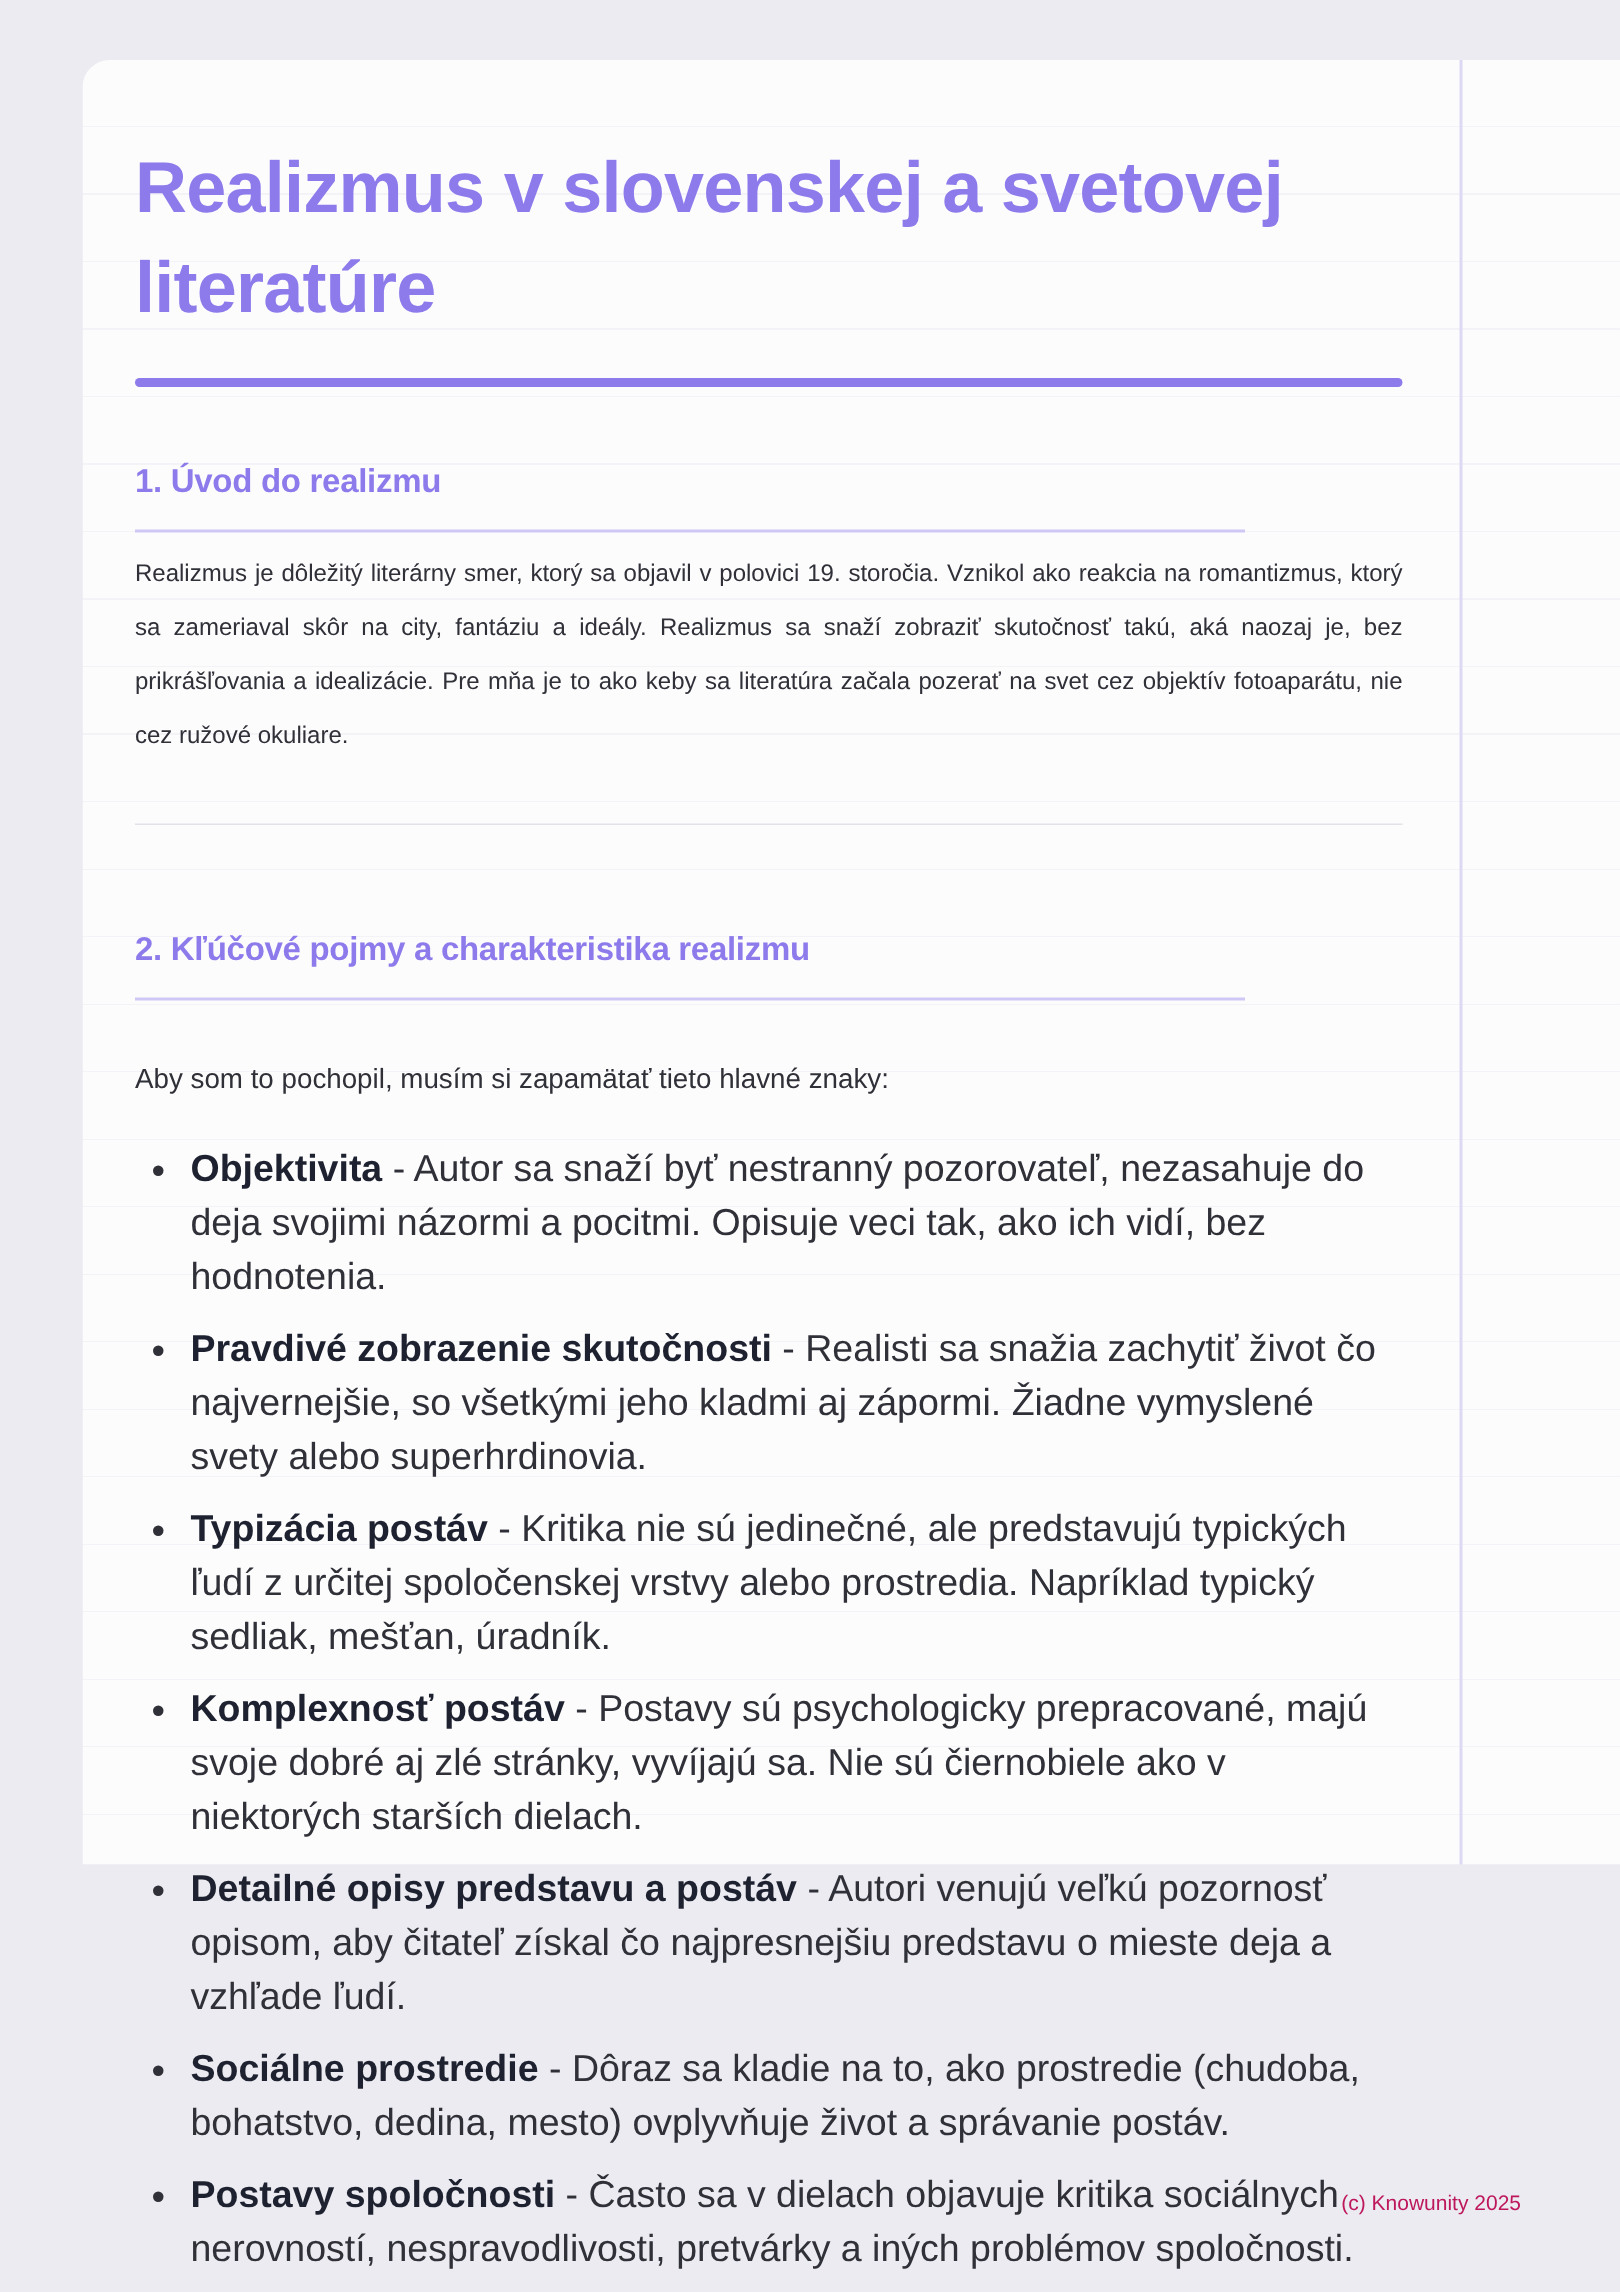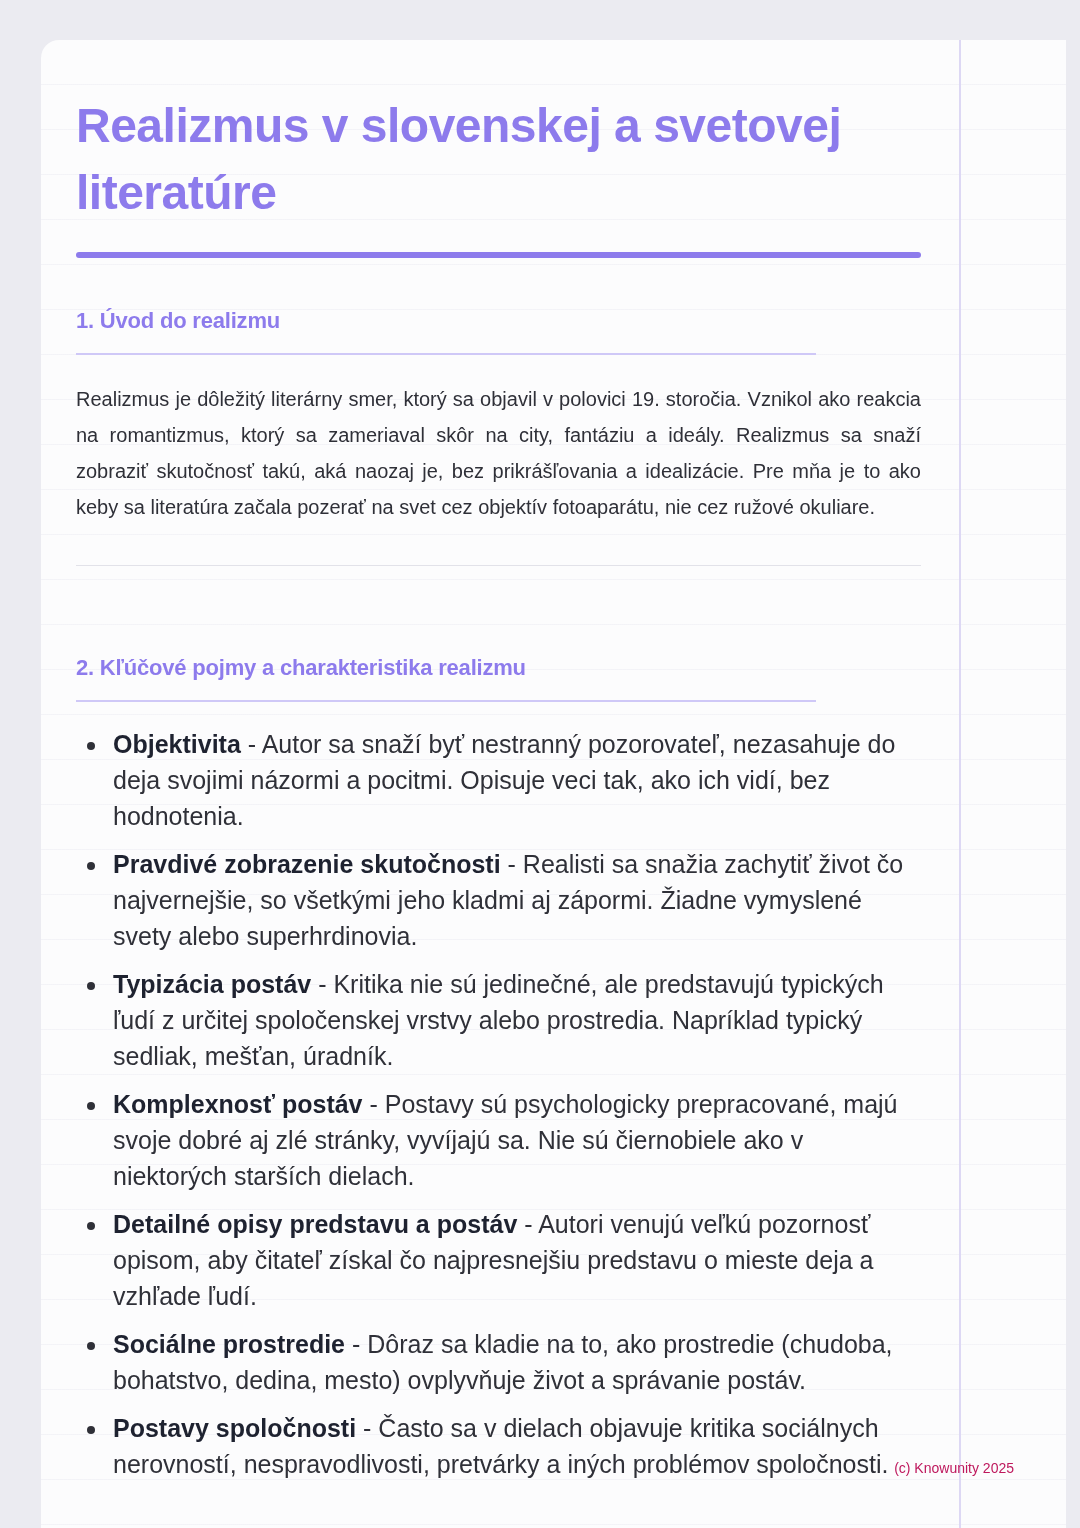--- a/index.html
+++ b/index.html
@@ -6,24 +6,24 @@
   body {
     width: 1080px;
     height: 1528px;
     background: #ebebf1;
     font-family: "Liberation Sans", sans-serif;
     position: relative;
     overflow: hidden;
   }
   .paper {
     position: absolute;
-    left: 41px;
+    left: 55px;
     top: 40px;
     width: 1025px;
-    height: 1488px;
+    height: 1203px;
     background-color: #fcfcfd;
     background-image: repeating-linear-gradient(
       to bottom,
       transparent 0px, transparent 44px,
       rgba(130,130,175,0.07) 44px, rgba(130,130,175,0.07) 45px
     );
     border-radius: 18px 0 0 0;
   }
   .margin-line {
     position: absolute;
@@ -49,39 +49,39 @@
     color: #8d7bec;
   }
   .title-rule {
     margin-top: 26px;
     width: 845px;
     height: 6px;
     border-radius: 3px;
     background: #8d7bec;
   }
   .section { margin-top: 48px; }
-  .section2 { margin-top: 87px; }
+  .section2 { margin-top: 68px; }
   h2 {
     margin: 0;
     font-size: 22px;
     line-height: 1.4;
     font-weight: bold;
     letter-spacing: -0.2px;
     color: #8d7bec;
   }
   .h2-wrap { max-width: 660px; }
   .section-rule {
     margin-top: 16px;
     width: 740px;
     height: 2px;
     background: #cfc8f7;
   }
   p.body {
-    margin: 26px 0 0;
-    font-size: 20px;
+    margin: 10px 0 0;
+    font-size: 16px;
     line-height: 36px;
     text-align: justify;
   }
   .divider {
     margin-top: 40px;
     width: 845px;
     height: 1px;
     background: #e2e2e9;
   }
   p.intro {
@@ -126,20 +126,21 @@
       <p class="body">Realizmus je dôležitý literárny smer, ktorý sa objavil v polovici 19. storočia. Vznikol ako reakcia na romantizmus, ktorý sa zameriaval skôr na city, fantáziu a ideály. Realizmus sa snaží zobraziť skutočnosť takú, aká naozaj je, bez prikrášľovania a idealizácie. Pre mňa je to ako keby sa literatúra začala pozerať na svet cez objektív fotoaparátu, nie cez ružové okuliare.</p>
     </div>
 
     <div class="divider"></div>
 
     <div class="section section2">
       <div class="h2-wrap">
         <h2>2. Kľúčové pojmy a charakteristika realizmu</h2>
       </div>
       <div class="section-rule"></div>
+      <p class="intro">Aby som to pochopil, musím si zapamätať tieto hlavné znaky:</p>
 
       <ul class="features">
         <li><strong>Objektivita</strong> <span>- Autor sa snaží byť nestranný pozorovateľ, nezasahuje do deja svojimi názormi a pocitmi. Opisuje veci tak, ako ich vidí, bez hodnotenia.</span></li>
         <li><strong>Pravdivé zobrazenie skutočnosti</strong> <span>- Realisti sa snažia zachytiť život čo najvernejšie, so všetkými jeho kladmi aj zápormi. Žiadne vymyslené svety alebo superhrdinovia.</span></li>
         <li><strong>Typizácia postáv</strong> <span>- Kritika nie sú jedinečné, ale predstavujú typických ľudí z určitej spoločenskej vrstvy alebo prostredia. Napríklad typický sedliak, mešťan, úradník.</span></li>
         <li><strong>Komplexnosť postáv</strong> <span>- Postavy sú psychologicky prepracované, majú svoje dobré aj zlé stránky, vyvíjajú sa. Nie sú čiernobiele ako v niektorých starších dielach.</span></li>
         <li><strong>Detailné opisy predstavu a postáv</strong> <span>- Autori venujú veľkú pozornosť opisom, aby čitateľ získal čo najpresnejšiu predstavu o mieste deja a vzhľade ľudí.</span></li>
         <li><strong>Sociálne prostredie</strong> <span>- Dôraz sa kladie na to, ako prostredie (chudoba, bohatstvo, dedina, mesto) ovplyvňuje život a správanie postáv.</span></li>
         <li><strong>Postavy spoločnosti</strong> <span>- Často sa v dielach objavuje kritika sociálnych nerovností, nespravodlivosti, pretvárky a iných problémov spoločnosti.</span></li>
       </ul>

